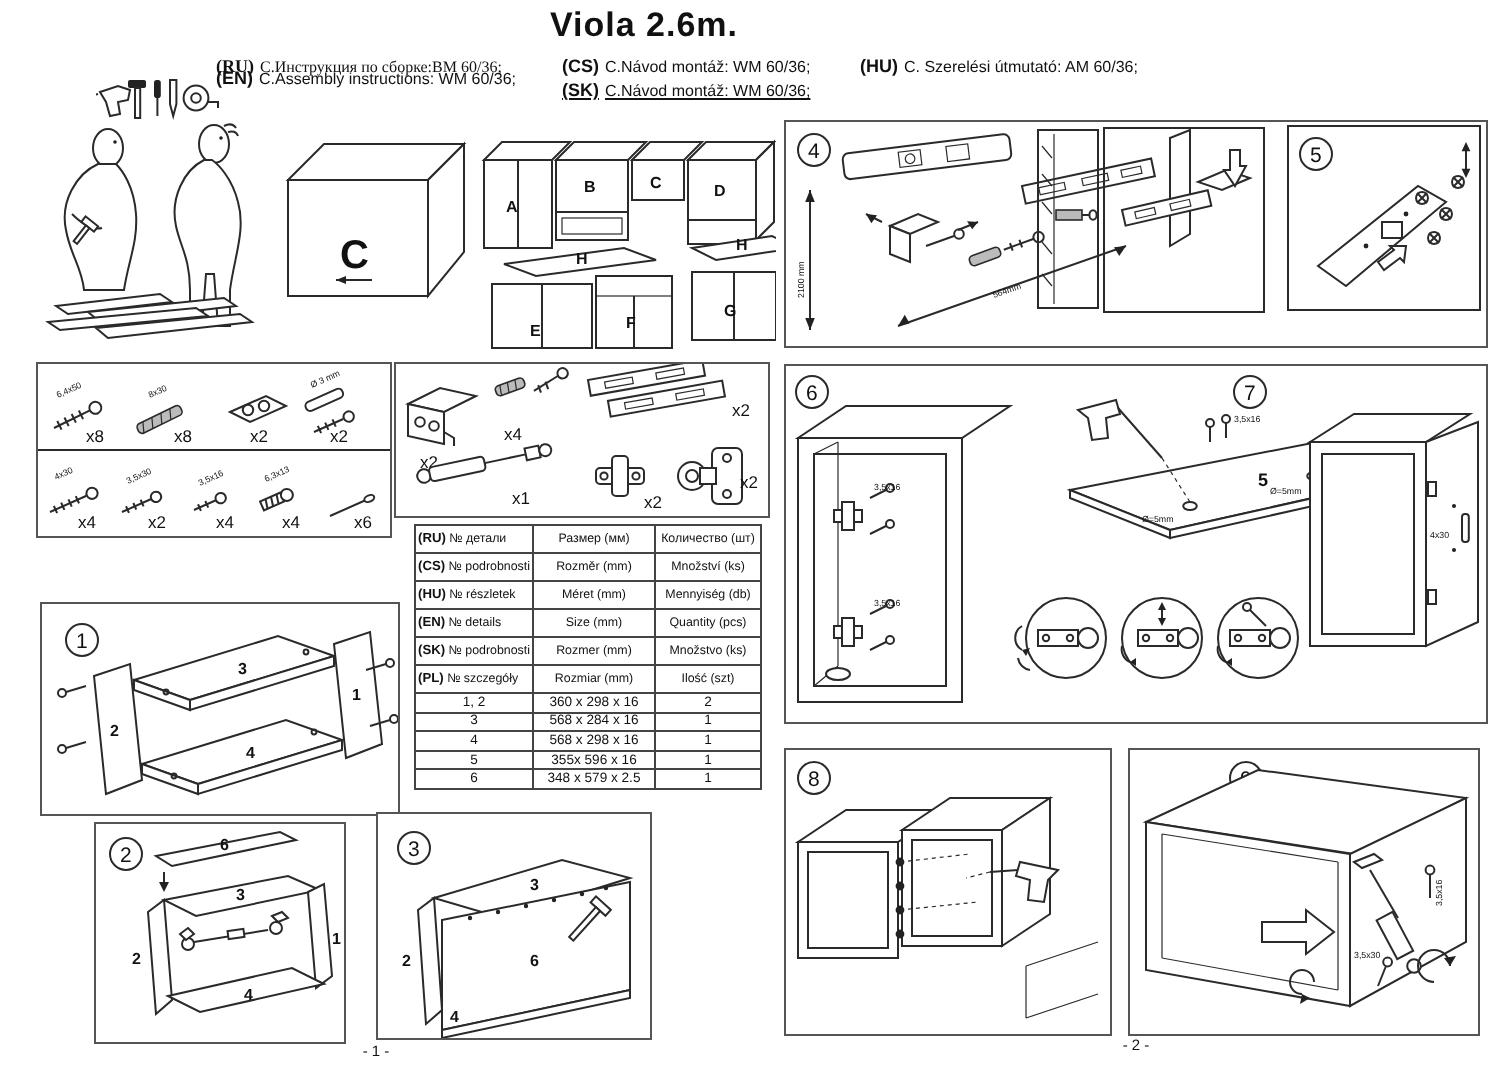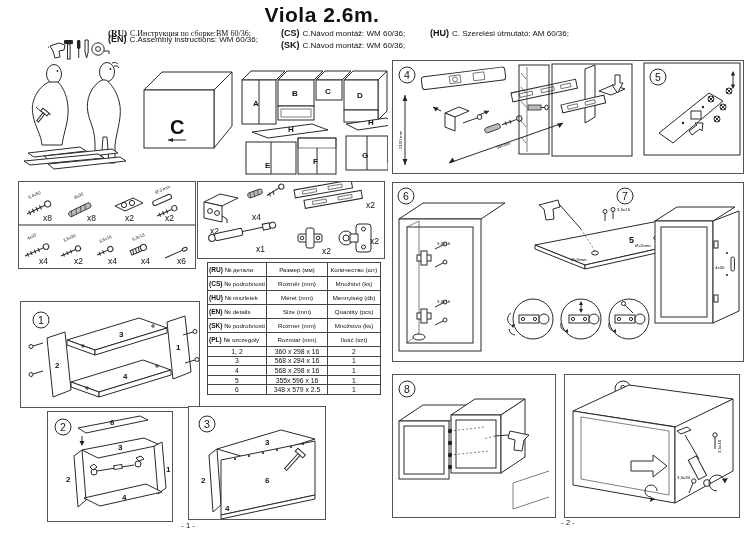--- a/index.html
+++ b/index.html
@@ -1,20 +1,20 @@
 <!DOCTYPE html>
 <html><head>
 <meta charset="utf-8">
 <style>
   html,body{margin:0;padding:0;background:#e8e8e8;}
   .sheet{position:relative;width:756px;height:534px;background:#ffffff;overflow:hidden;
          font-family:"Liberation Sans",sans-serif;color:#111;}
   .abs{position:absolute;}
   .panel{position:absolute;border:1px solid #555;background:#fff;box-sizing:border-box;}
-  .title{left:0;top:3px;width:644px;text-align:center;font-size:21px;font-weight:bold;letter-spacing:.5px;}
+  .title{left:0;top:3px;width:644px;text-align:center;font-size:17px;font-weight:bold;letter-spacing:.5px;}
   .langrow{font-size:8px;white-space:nowrap;line-height:12px;}
   .langrow b{font-size:9px;margin-right:3px;}
   .footer{font-size:7.5px;text-align:center;width:60px;}
   svg{display:block;}
   svg .s{stroke:#2a2a2a;fill:none;stroke-width:1;}
   svg .sthin{stroke:#2a2a2a;fill:none;stroke-width:.6;}
   svg .w{stroke:#2a2a2a;fill:#fff;stroke-width:1;}
   svg .g{stroke:#2a2a2a;fill:#bbb;stroke-width:.8;}
   svg .b{fill:#222;stroke:none;}
   svg .dash{stroke:#2a2a2a;fill:none;stroke-width:.6;stroke-dasharray:2 2;}
@@ -37,21 +37,21 @@
 </head>
 <body>
 
 <div class="sheet">
 
   <div class="abs title">Viola 2.6m.</div>
 
   <div class="abs langrow" style="left:108px;top:27px;font-family:Liberation Serif, serif;"><b>(RU)</b><span>С.Инструкция по сборке:BM 60/36;</span></div>
   <div class="abs langrow" style="left:108px;top:33px;text-align:right;"><b>(EN)</b><span>C.Assembly instructions: WM 60/36;</span></div>
   <div class="abs langrow" style="left:281px;top:27px;text-align:right;"><b>(CS)</b><span>C.Návod montáž: WM 60/36;</span></div>
-  <div class="abs langrow" style="left:281px;top:39px;"><b>(SK)</b><span>C.Návod montáž: WM 60/36;</span></div>
+  <div class="abs langrow" style="left:281px;top:39px;text-decoration:underline;"><b>(SK)</b><span>C.Návod montáž: WM 60/36;</span></div>
   <div class="abs langrow" style="left:430px;top:27px;"><b>(HU)</b><span>C. Szerelési útmutató: AM 60/36;</span></div>
 
   <div class="abs" style="left:48px;top:36px;">
     <svg width="62" height="27" viewBox="0 0 62 27">
       <g>
         <path class="w" d="M2,10 l9,-3 l6,2 l-1,5 l-5,1 l1,6 l-5,1 l-2,-7 z"></path>
         <line class="s" x1="1" y1="11" x2="-3" y2="12"></line>
       </g>
       <g>
         <rect class="b" x="16" y="4" width="9" height="4" rx="1"></rect>

